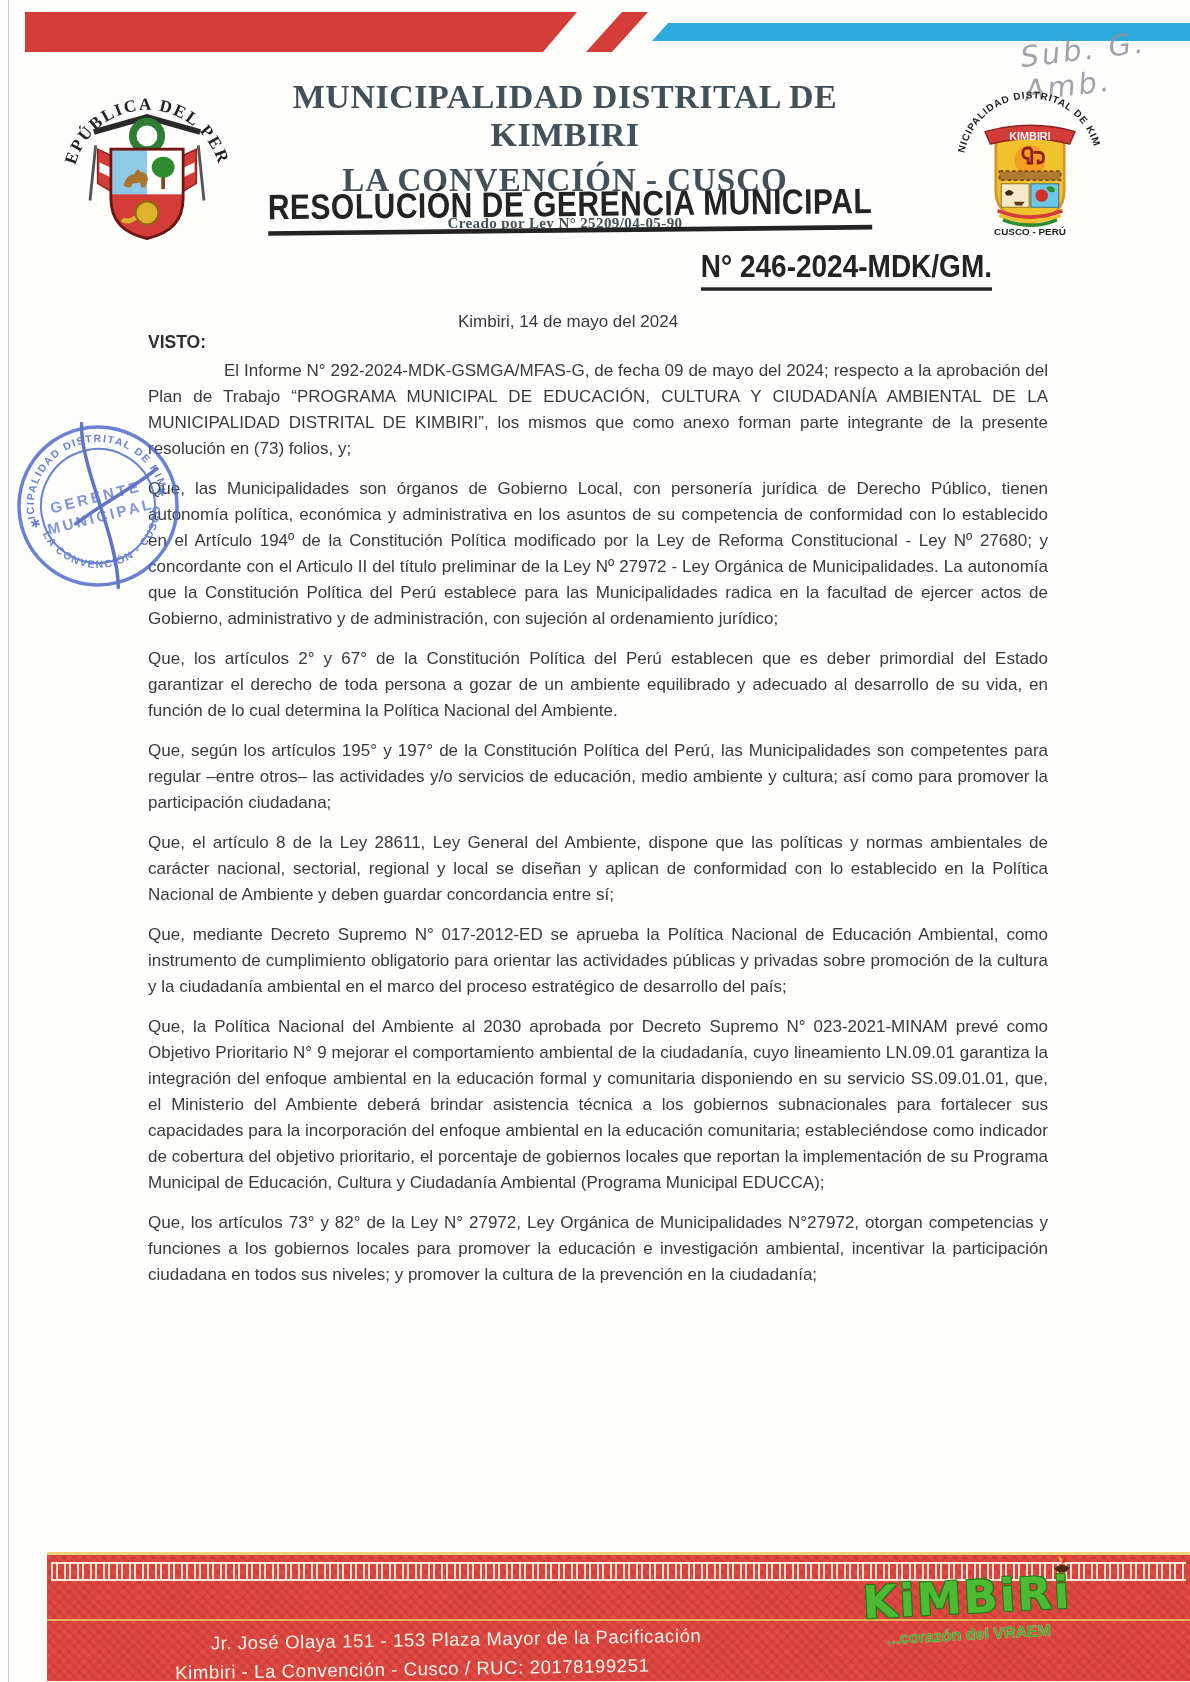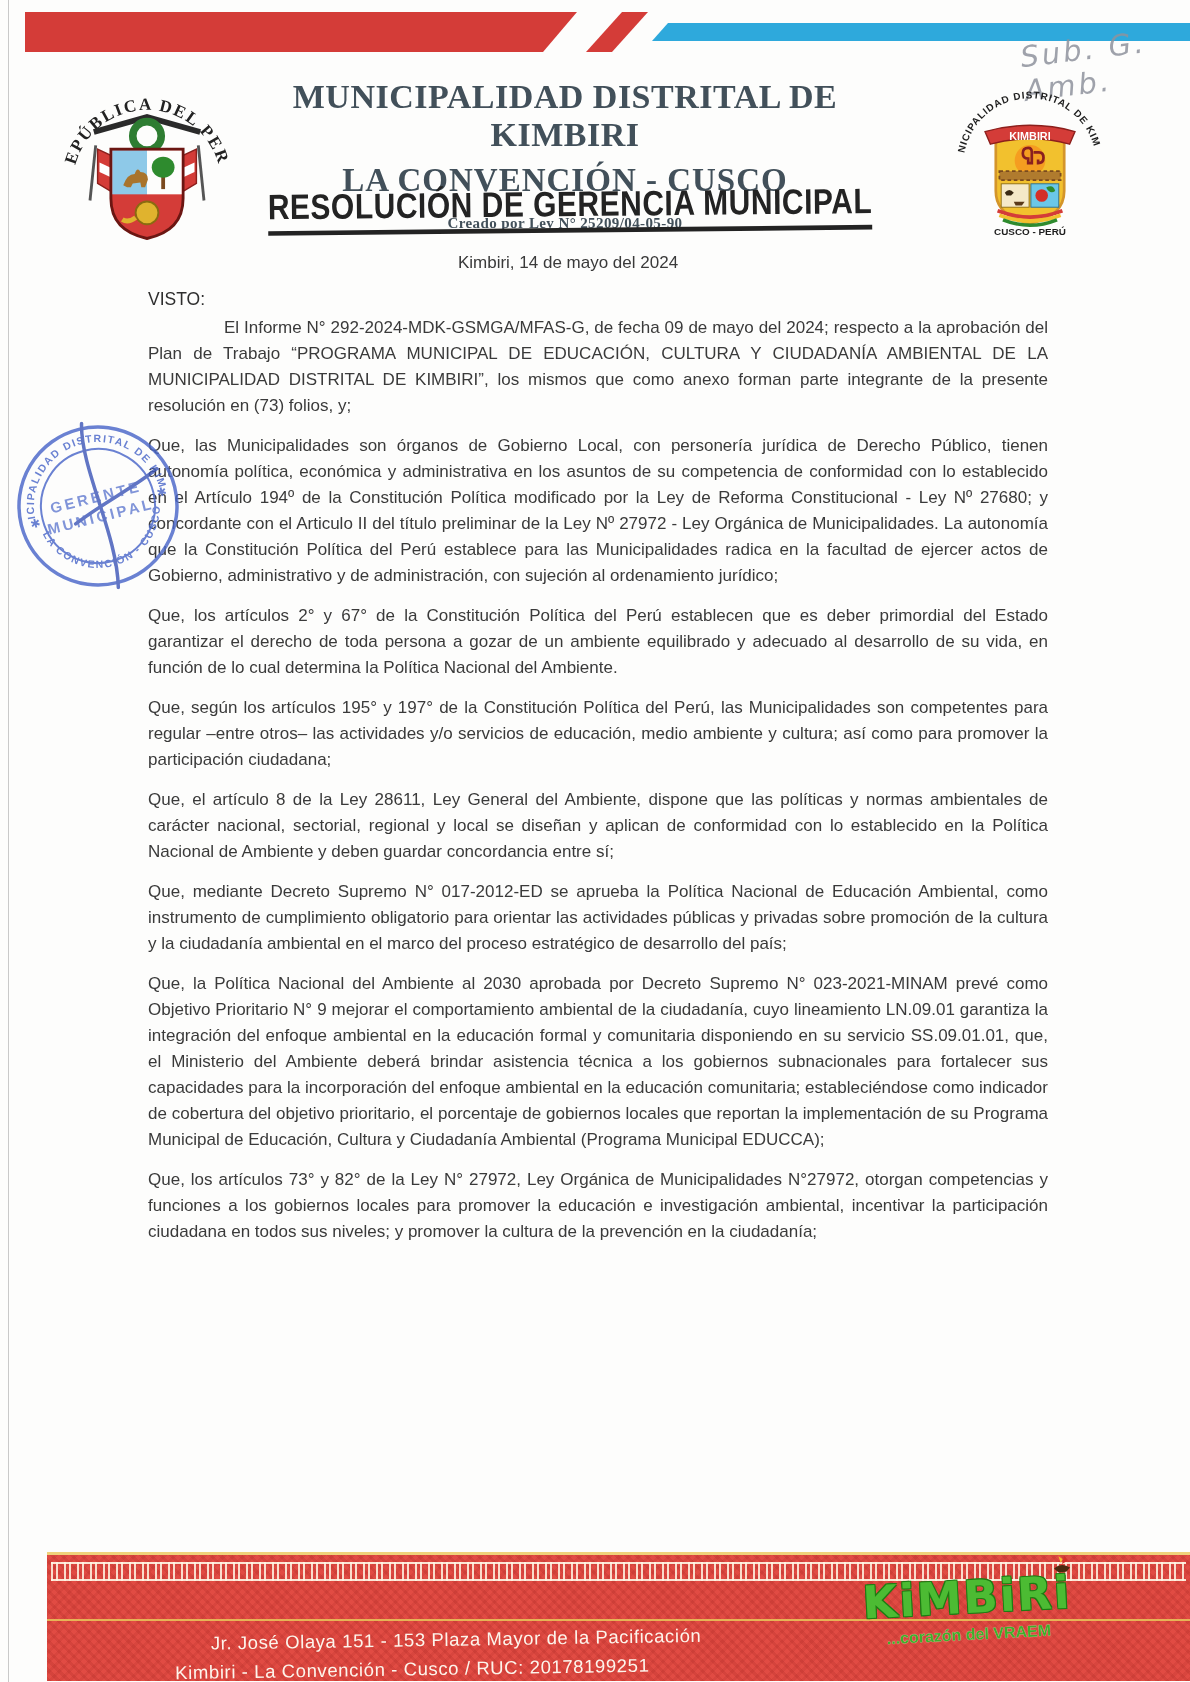--- a/index.html
+++ b/index.html
@@ -34,21 +34,21 @@
   
   .doc{position:absolute;left:148px;top:188px;width:900px;}
   .doc-title-wrap{text-align:center;transform:translateX(-28px) rotate(-.6deg);}
   .doc-title{display:inline-block;font-size:30px;font-weight:bold;color:#232323;
     transform:scaleY(1.18);letter-spacing:.5px;
     border-bottom:4px solid #232323;padding-bottom:3px;}
   .doc-number-wrap{text-align:right;padding-right:56px;margin-top:22px;}
   .doc-number{display:inline-block;font-size:28px;font-weight:bold;color:#232323;
     transform:scaleY(1.15);border-bottom:3px solid #232323;padding-bottom:2px;}
   .dateline{text-align:center;padding-right:60px;margin-top:24px;font-size:17px;}
-  .label{font-weight:normal;font-size:17.5px;margin-top:16px;color:#2e2e2e;}
+  .label{font-weight:bold;font-size:17.5px;color:#2e2e2e;}
   .para{font-size:17px;line-height:26px;text-align:justify;margin:0 0 14px 0;color:#3a3a3a;}
   .visto-para{text-indent:76px;margin-top:5px;}
   .paras .para{margin-top:0;}
   .considerando .para:first-child{margin-top:2px;}
 
   
   .stamp{position:absolute;left:12px;top:420px;width:172px;height:172px;
     transform:rotate(-14deg);opacity:.82;z-index:5;pointer-events:none;}
 
   
@@ -146,20 +146,23 @@
       <path d="M66 177 Q100 190 134 177" fill="none" stroke="#f2c12e" stroke-width="4"></path>
       <path d="M70 182 Q100 194 130 182" fill="none" stroke="#2e8b2e" stroke-width="4"></path>
     </g>
     <text x="100" y="199" text-anchor="middle" font-size="11" font-weight="bold" fill="#1e1e1e" font-family="Liberation Sans, sans-serif">CUSCO - PERÚ</text>
   </svg>
 
   <div class="doc">
     <div class="doc-title-wrap">
       <span class="doc-title">RESOLUCIÓN DE GERENCIA MUNICIPAL</span>
     </div>
+    <div class="doc-number-wrap">
+      <span class="doc-number">N° 246-2024-MDK/GM.</span>
+    </div>
     <div class="dateline">Kimbiri, 14 de mayo del 2024</div>
 
     <div class="label">VISTO:</div>
     <p class="para visto-para">El Informe N° 292-2024-MDK-GSMGA/MFAS-G, de fecha 09 de mayo del 2024; respecto a la aprobación del Plan de Trabajo “PROGRAMA MUNICIPAL DE EDUCACIÓN, CULTURA Y CIUDADANÍA AMBIENTAL DE LA MUNICIPALIDAD DISTRITAL DE KIMBIRI”, los mismos que como anexo forman parte integrante de la presente resolución en (73) folios, y;</p>
 
     <div class="paras considerando">
         <p class="para">Que, las Municipalidades son órganos de Gobierno Local, con personería jurídica de Derecho Público, tienen autonomía política, económica y administrativa en los asuntos de su competencia de conformidad con lo establecido en el Artículo 194º de la Constitución Política modificado por la Ley de Reforma Constitucional - Ley Nº 27680; y concordante con el Articulo II del título preliminar de la Ley Nº 27972 - Ley Orgánica de Municipalidades. La autonomía que la Constitución Política del Perú establece para las Municipalidades radica en la facultad de ejercer actos de Gobierno, administrativo y de administración, con sujeción al ordenamiento jurídico;</p>
         <p class="para">Que, los artículos 2° y 67° de la Constitución Política del Perú establecen que es deber primordial del Estado garantizar el derecho de toda persona a gozar de un ambiente equilibrado y adecuado al desarrollo de su vida, en función de lo cual determina la Política Nacional del Ambiente.</p>
         <p class="para">Que, según los artículos 195° y 197° de la Constitución Política del Perú, las Municipalidades son competentes para regular –entre otros– las actividades y/o servicios de educación, medio ambiente y cultura; así como para promover la participación ciudadana;</p>
         <p class="para">Que, el artículo 8 de la Ley 28611, Ley General del Ambiente, dispone que las políticas y normas ambientales de carácter nacional, sectorial, regional y local se diseñan y aplican de conformidad con lo establecido en la Política Nacional de Ambiente y deben guardar concordancia entre sí;</p>

